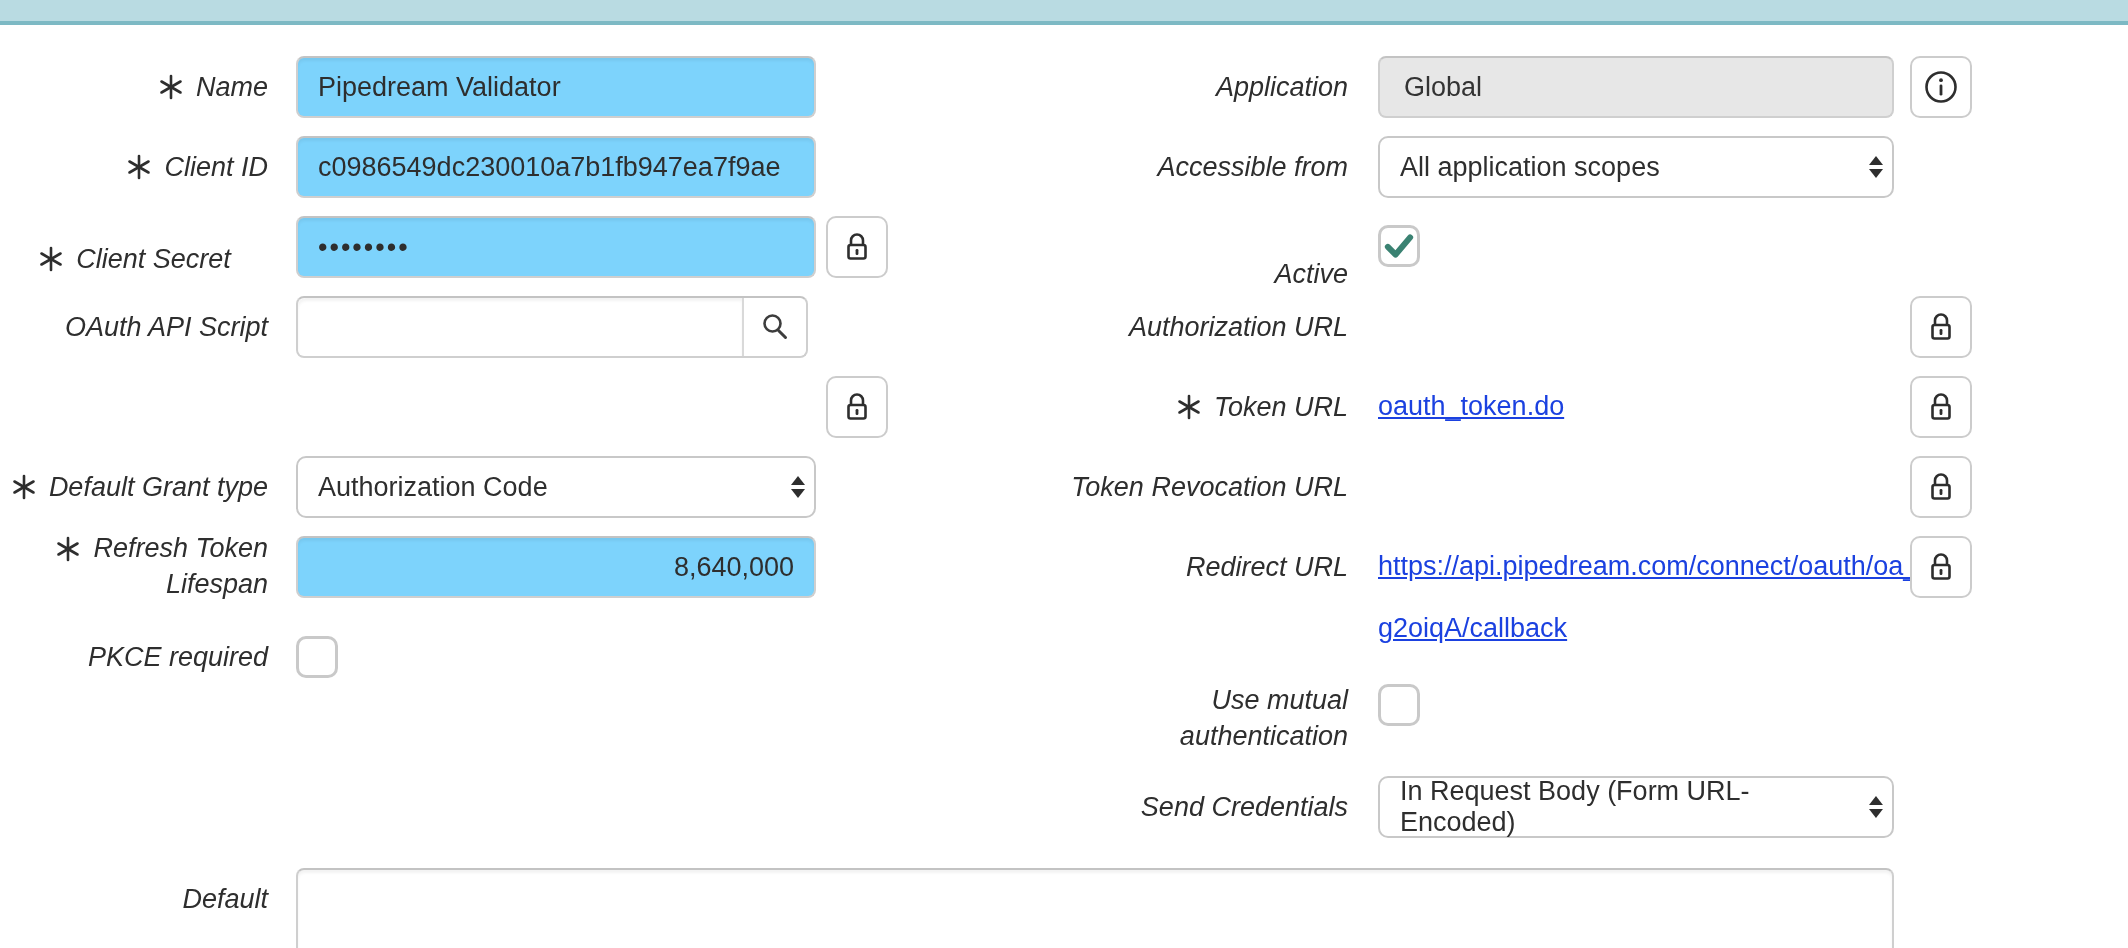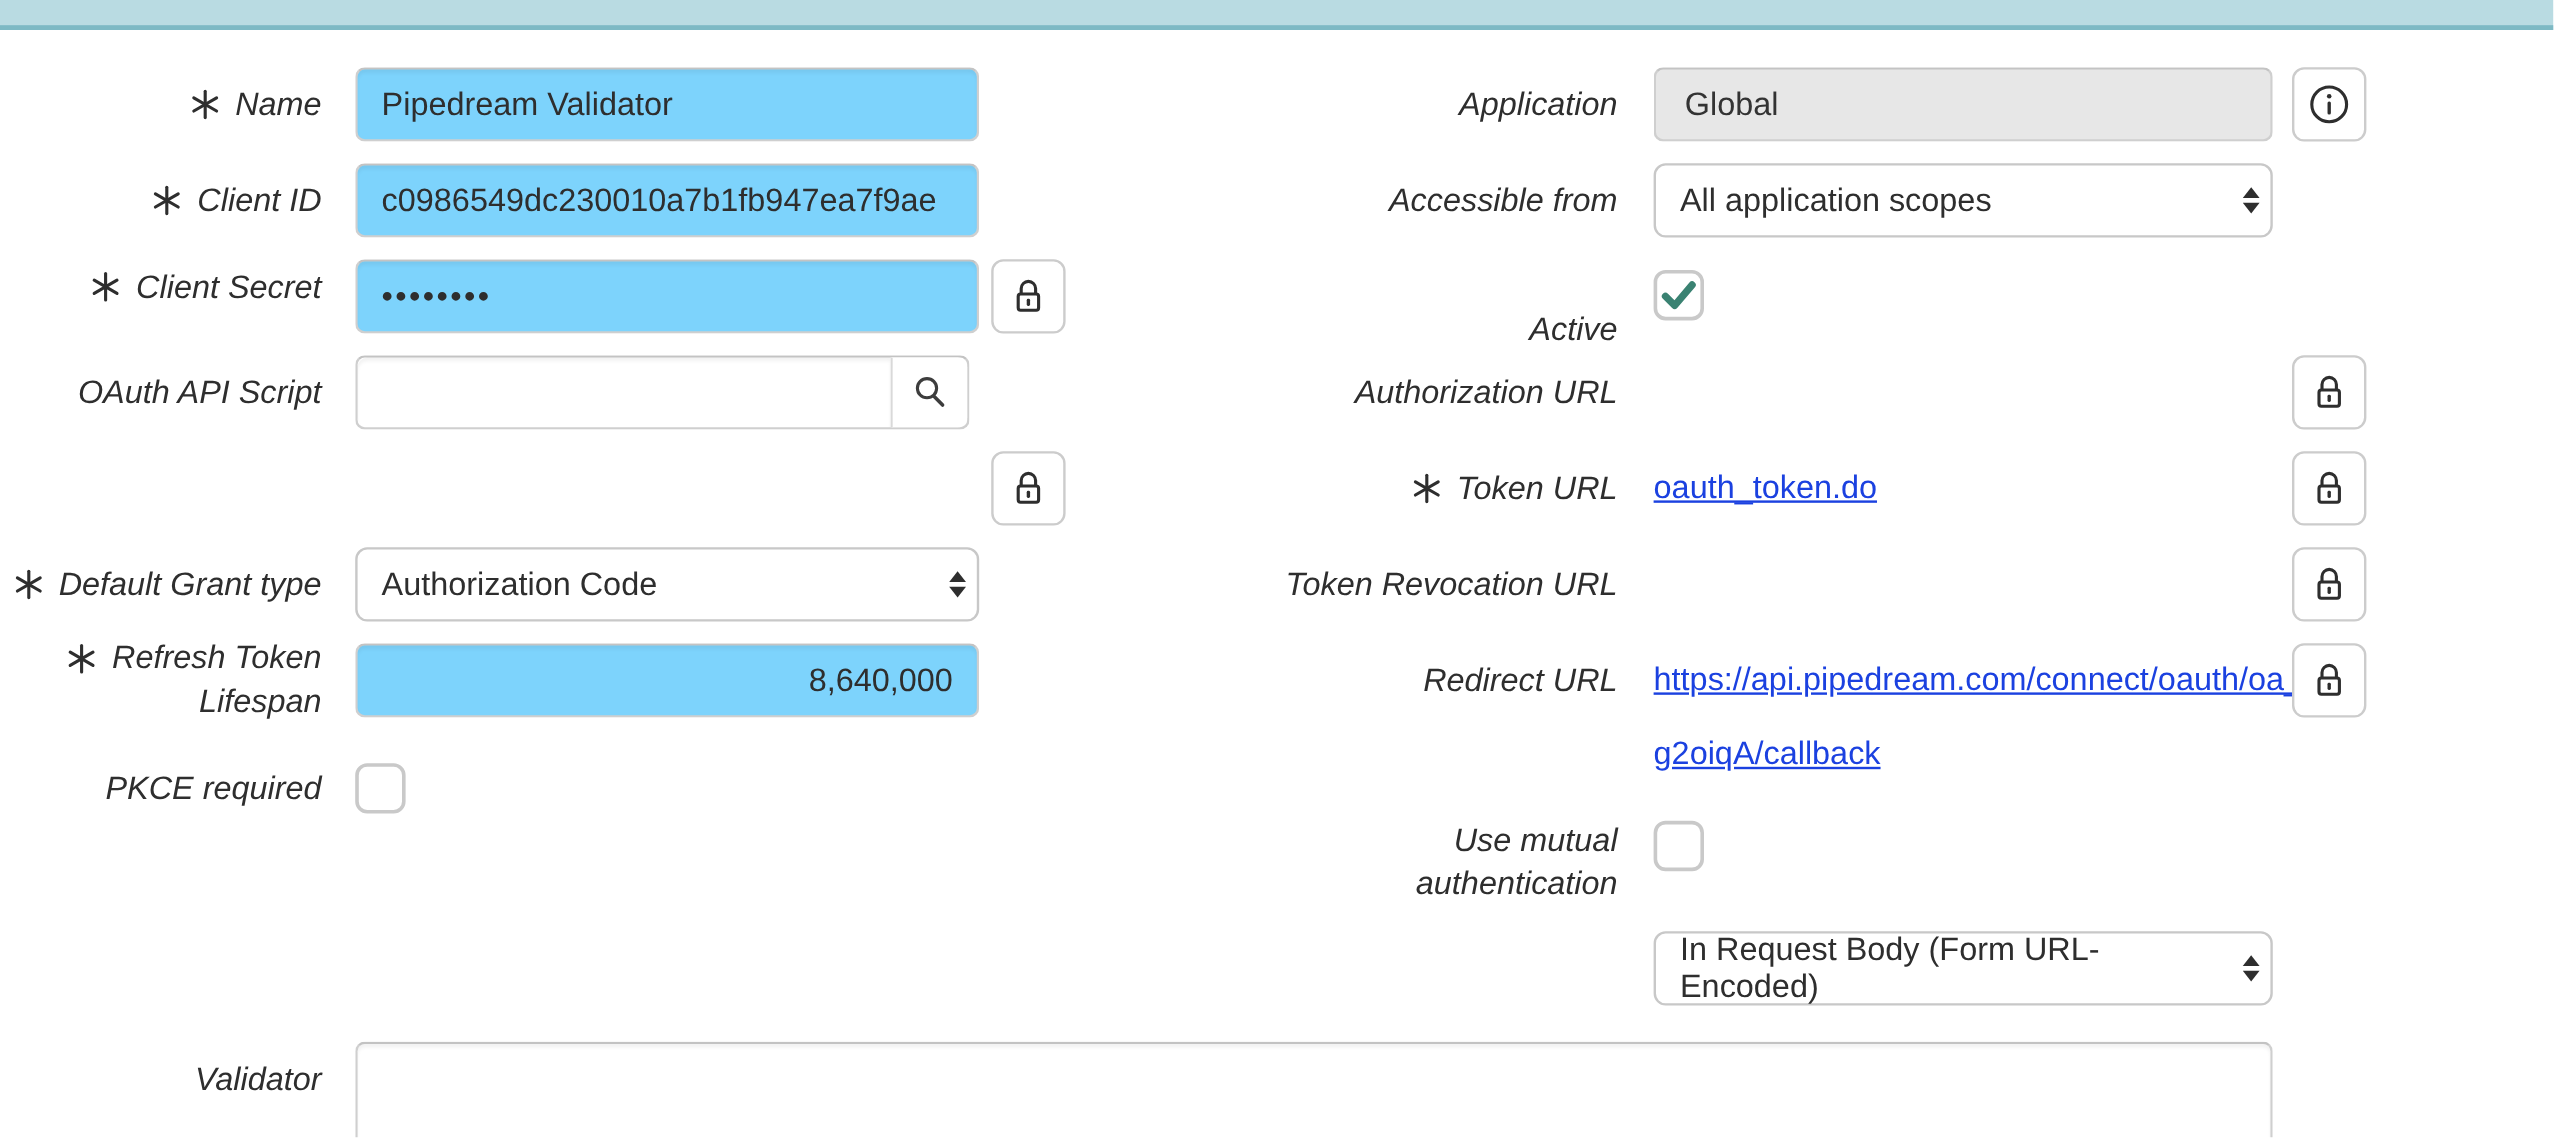--- a/index.html
+++ b/index.html
@@ -98,21 +98,21 @@
         <g stroke="#2e2e2e" stroke-width="2.6" stroke-linecap="round">
           <line x1="14" y1="3" x2="14" y2="25"></line>
           <line x1="4.5" y1="8.5" x2="23.5" y2="19.5"></line>
           <line x1="23.5" y1="8.5" x2="4.5" y2="19.5"></line>
         </g>
       </svg>
     <span class="txt">Client ID</span>
   </div>
   <input class="field col-l" style="top: 136px;" value="c0986549dc230010a7b1fb947ea7f9ae">
 
-  <div class="lbl lbl-left" style="top:208px;height:62px;">
+  <div class="lbl lbl-left" style="top:228px;height:62px;justify-content:center;">
     <svg class="ast" width="28" height="28" viewBox="0 0 28 28">
         <g stroke="#2e2e2e" stroke-width="2.6" stroke-linecap="round">
           <line x1="14" y1="3" x2="14" y2="25"></line>
           <line x1="4.5" y1="8.5" x2="23.5" y2="19.5"></line>
           <line x1="23.5" y1="8.5" x2="4.5" y2="19.5"></line>
         </g>
       </svg>
     <span class="txt">Client Secret</span>
   </div>
   <input class="field col-l" style="top: 216px; letter-spacing: 2px;" value="••••••••">
@@ -268,26 +268,29 @@
       </svg>
   </button>
 
   <div class="lbl lbl-right" style="top:682px;height:74px;align-items:flex-start;">
     <span class="txt"><span>Use mutual</span><br><span>authentication</span></span>
   </div>
   <div class="checkbox" style="left:1378px;top:684px;">
     
   </div>
 
+  <div class="lbl lbl-right" style="top:776px;height:62px;">
+    <span class="txt">Send Credentials</span>
+  </div>
   <div class="selectbox col-r" style="top:776px;">
     <span>In Request Body (Form URL-Encoded)</span>
     <svg width="24" height="34" viewBox="0 0 24 34">
         <polygon points="12,6 19,15 5,15" fill="#2e2e2e"></polygon>
         <polygon points="5,19 19,19 12,28" fill="#2e2e2e"></polygon>
       </svg>
   </div>
 
   <div class="lbl lbl-left" style="top:868px;height:62px;">
-    <span class="txt">Validator</span>
+    <span class="txt">Default</span>
   </div>
   <textarea class="textarea" style=""></textarea>
 
 </div>
 
 </body></html>

